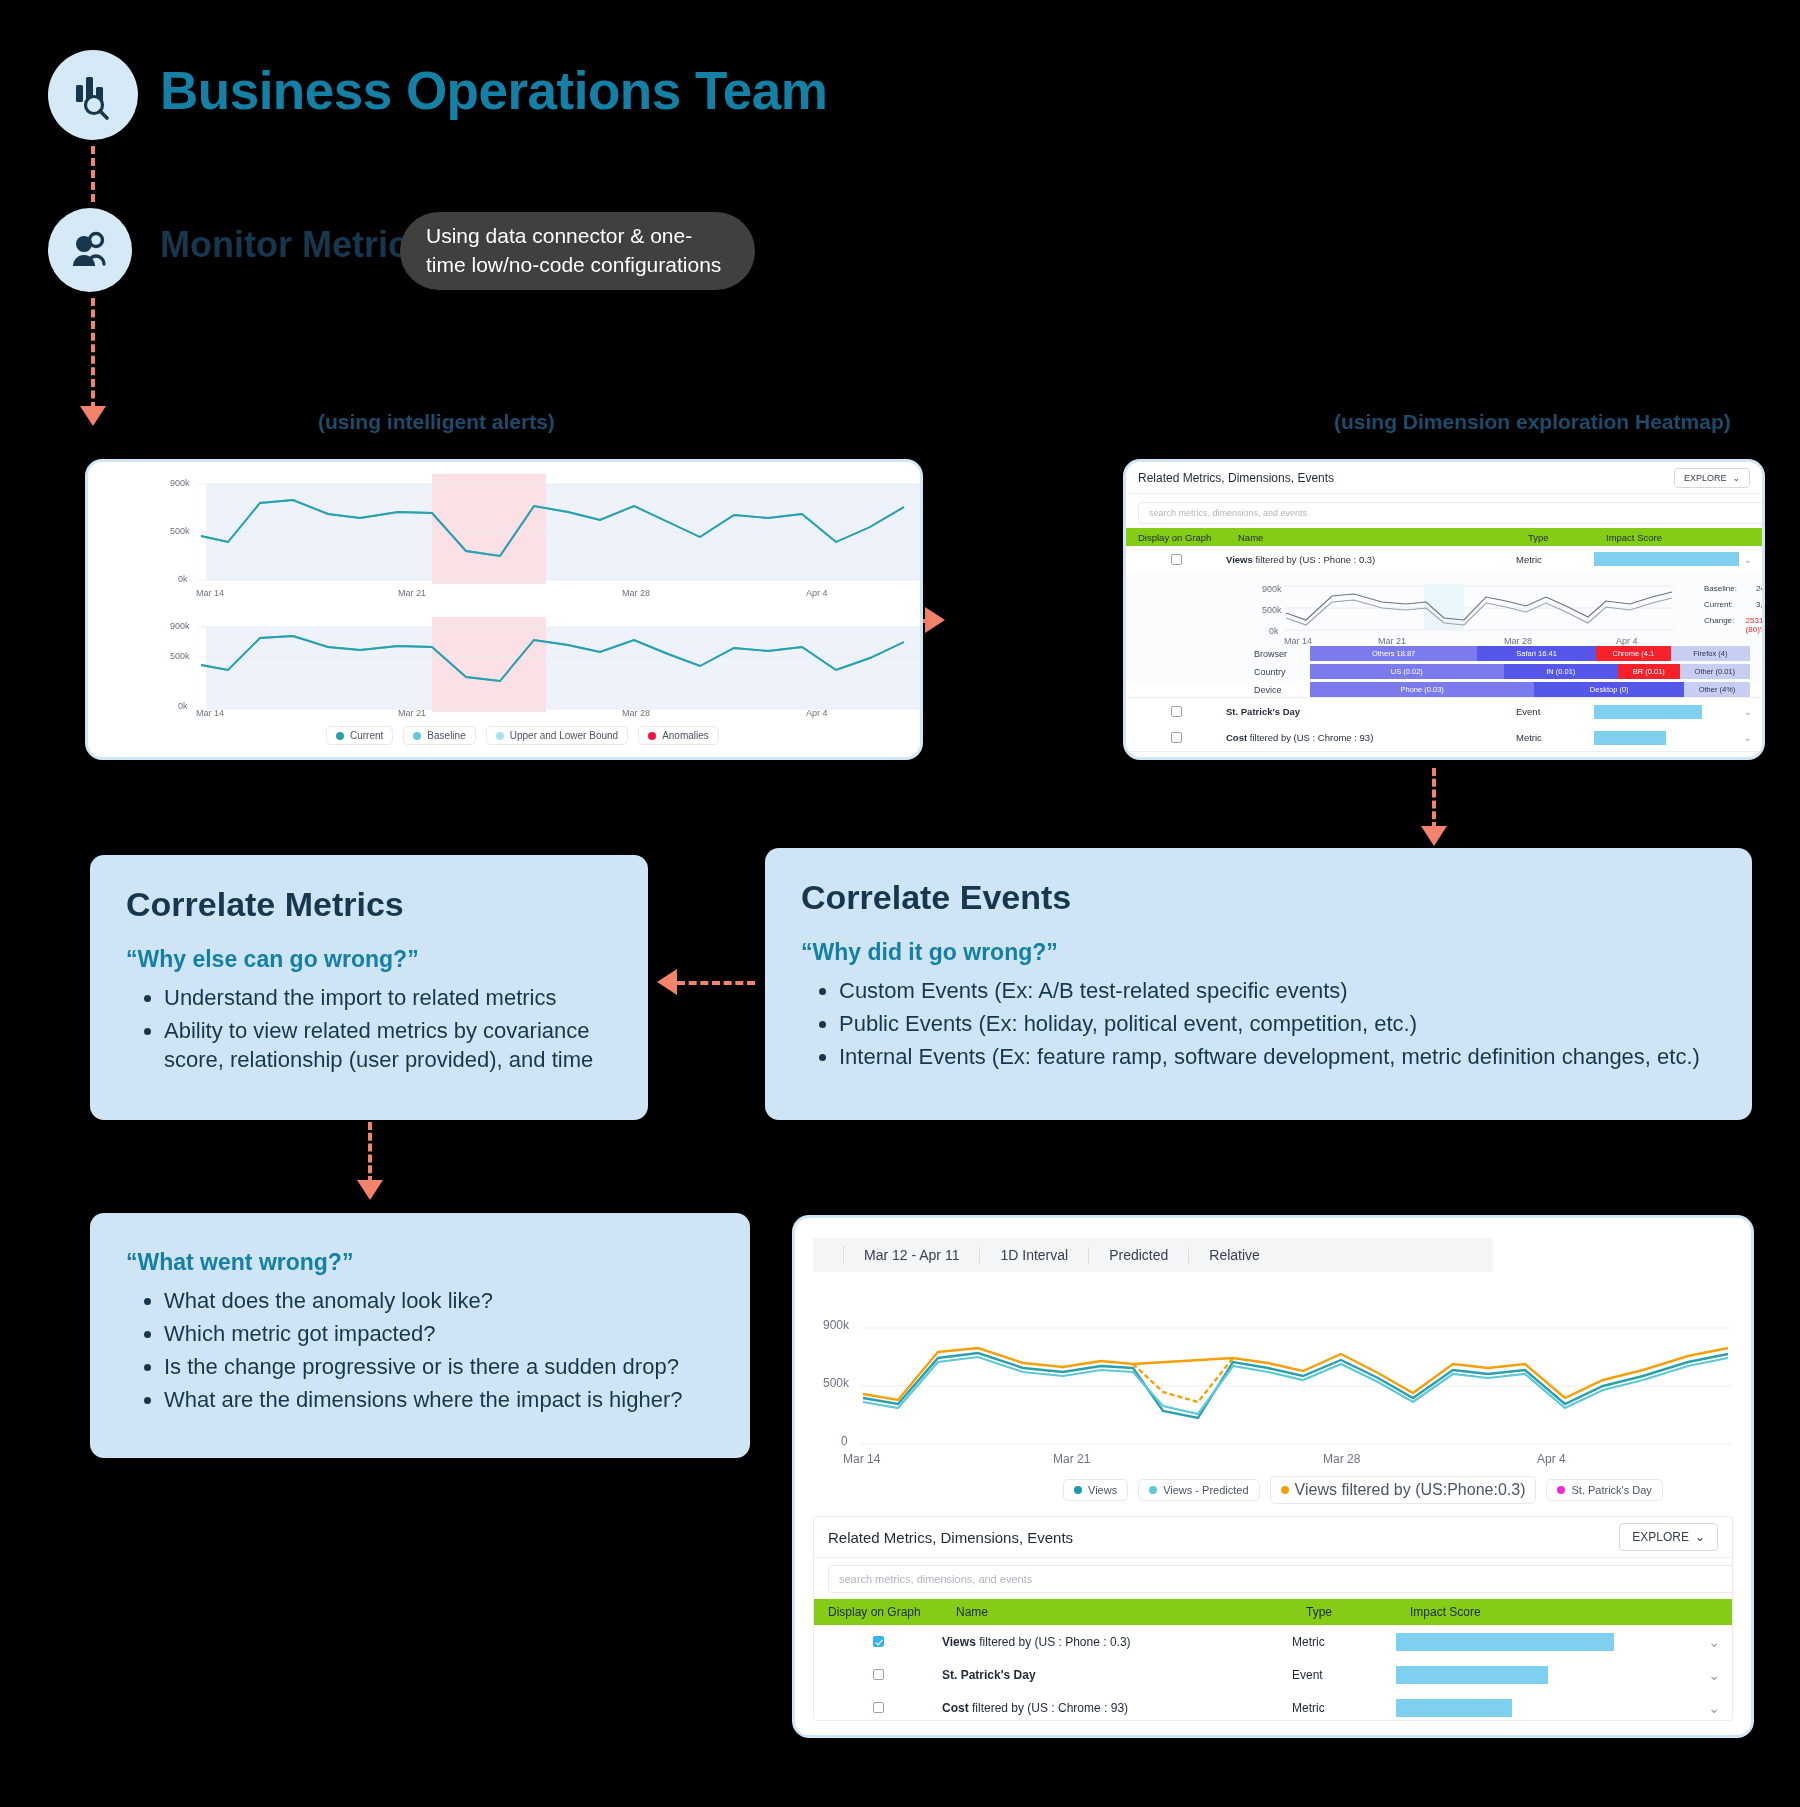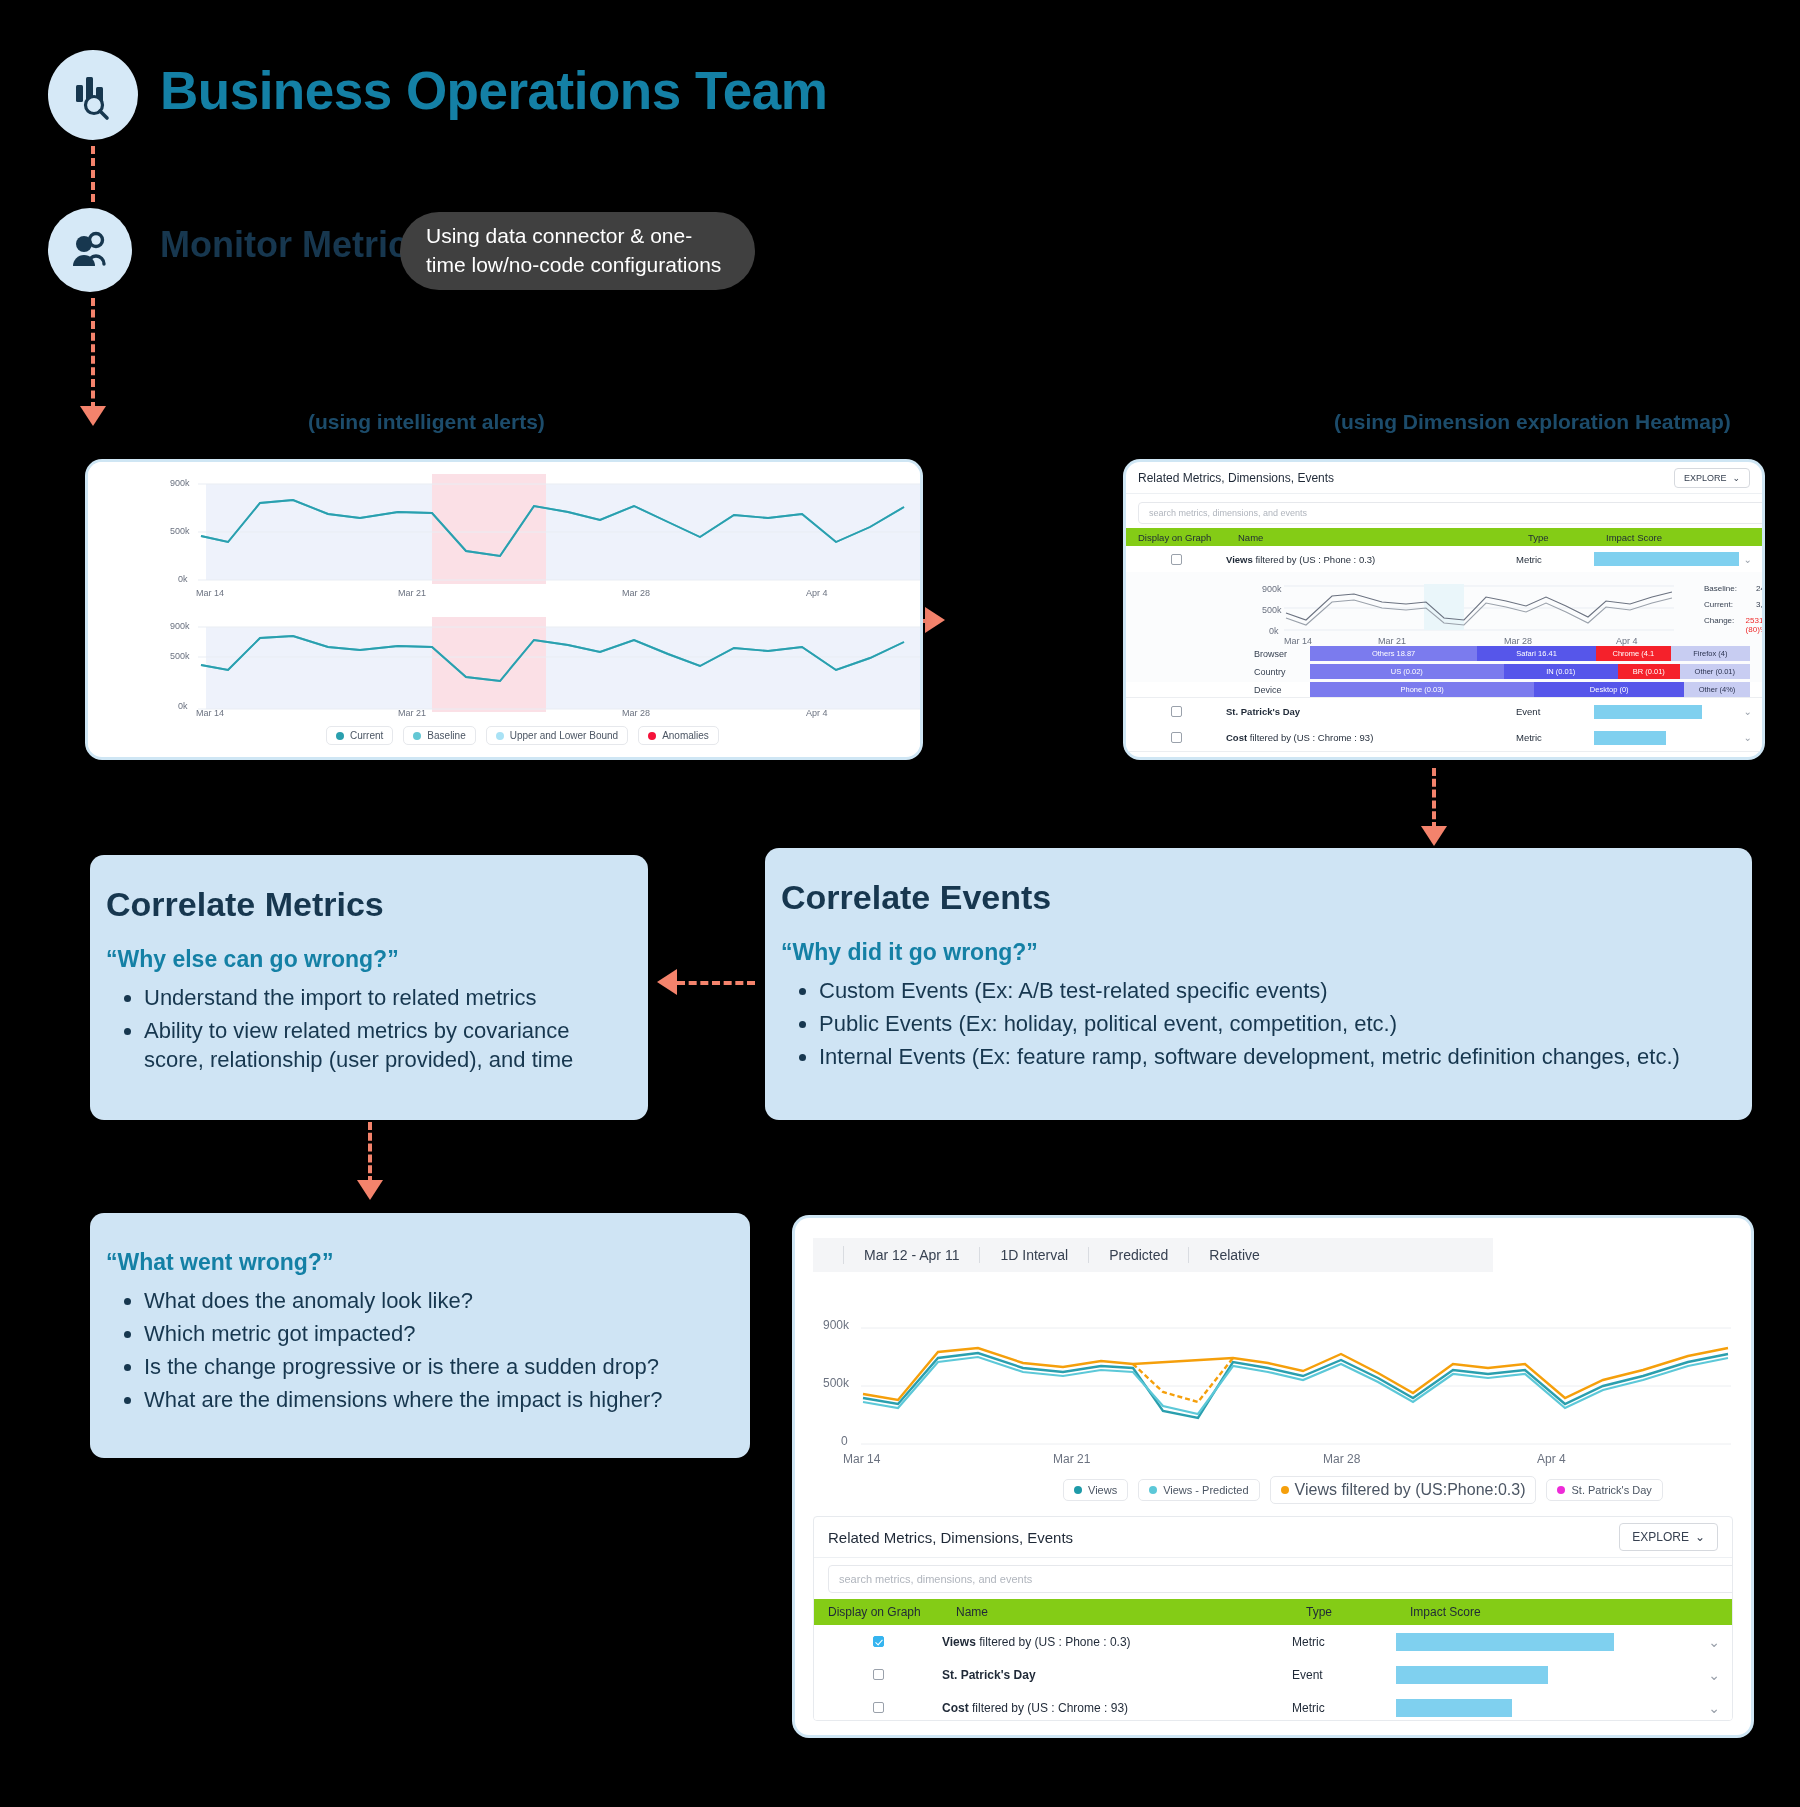--- a/index.html
+++ b/index.html
@@ -22,21 +22,21 @@
   .arrow-r{position:absolute;width:0;height:0;border-top:13px solid transparent;border-bottom:13px solid transparent;border-left:20px solid #f4836c;}
   .arrow-l{position:absolute;width:0;height:0;border-top:13px solid transparent;border-bottom:13px solid transparent;border-right:20px solid #f4836c;}
 
   
   .caption{position:absolute;font-size:21px;font-weight:bold;color:#1c4c6b;}
 
   
   .shot{position:absolute;background:#fff;border-radius:14px;box-shadow:0 0 0 3px #cfe6f4, 0 6px 16px rgba(0,0,0,.18);overflow:hidden;}
 
   
-  .ibox{position:absolute;background:#cfe4f4;border-radius:14px;box-sizing:border-box;padding:30px 16px;}
+  .ibox{position:absolute;background:#cfe4f4;border-radius:14px;box-sizing:border-box;padding:30px 36px;}
   .ibox h2{margin:0 0 22px 0;font-size:34px;font-weight:bold;color:#17374f;}
   .ibox .q{margin:0 0 10px 0;font-size:23px;font-weight:bold;color:#1480a5;}
   .ibox ul{margin:0;padding-left:38px;}
   .ibox li{font-size:22px;color:#17374f;line-height:1.32;margin-bottom:4px;}
 
   
   .axis-lbl{position:absolute;font-size:9px;color:#6b7280;}
   .x-lbl{position:absolute;font-size:9px;color:#6b7280;}
   .legend-row{position:absolute;display:flex;gap:10px;align-items:center;}
   .lg{display:flex;align-items:center;gap:6px;border:1px solid #e6e8ec;border-radius:5px;background:#fff;padding:3px 9px;font-size:10px;color:#4b5563;white-space:nowrap;}
@@ -95,21 +95,21 @@
 
   <div class="dash-v" style="left:1432px;top:768px;height:62px;"></div>
   <div class="arrow-d" style="left:1421px;top:826px;"></div>
 
   <div class="dash-h" style="left:677px;top:981px;width:78px;"></div>
   <div class="arrow-l" style="left:657px;top:969px;"></div>
 
   <div class="dash-v" style="left:368px;top:1122px;height:62px;"></div>
   <div class="arrow-d" style="left:357px;top:1180px;"></div>
 
-  <div class="caption" style="left:308px;top:410px;">(using intelligent alerts)</div>
+  <div class="caption" style="left:318px;top:410px;">(using intelligent alerts)</div>
   <div class="caption" style="left:1334px;top:410px;">(using Dimension exploration Heatmap)</div>
 
   <div class="shot" style="left:88px;top:462px;width:832px;height:295px;">
 
     <svg width="832" height="145" viewBox="0 0 832 145">
       <rect x="0" y="0" width="832" height="145" fill="#fff"></rect>
       <rect x="118" y="22" width="714" height="96" fill="#eef2fb"></rect>
       <rect x="344" y="12" width="114" height="110" fill="#fbe0e6"></rect>
       <line x1="110" y1="22" x2="832" y2="22" stroke="#e9edf3" stroke-width="1"></line>
       <line x1="110" y1="70" x2="832" y2="70" stroke="#e9edf3" stroke-width="1"></line>

